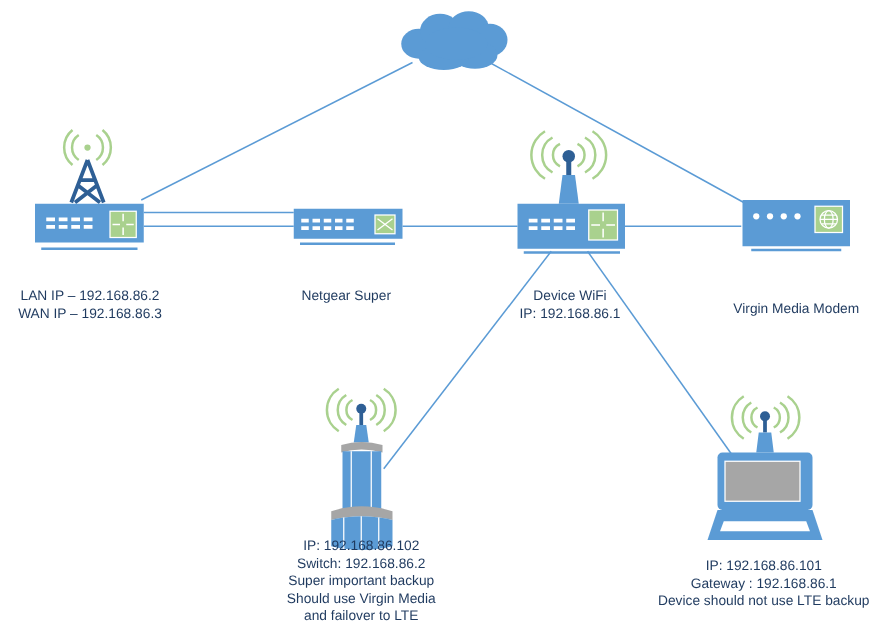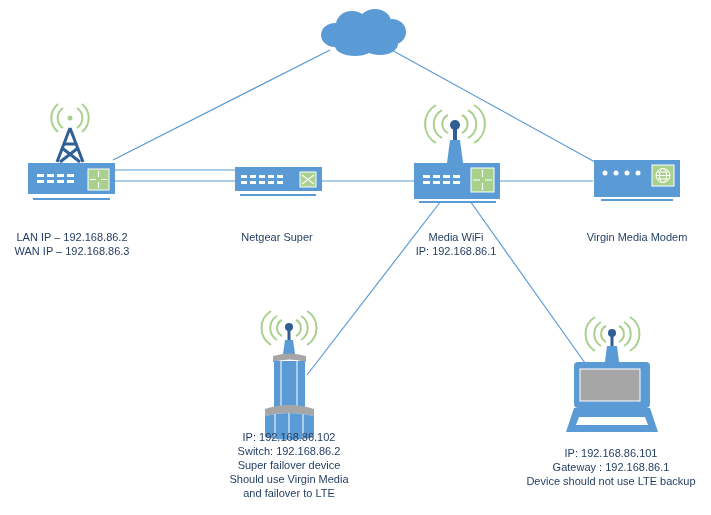--- a/index.html
+++ b/index.html
@@ -176,30 +176,30 @@
   </svg>
 
   <div class="label" style="left:72px;top:230px;">
     <div>LAN IP – 192.168.86.2</div>
     <div>WAN IP – 192.168.86.3</div>
   </div>
   <div class="label" style="left:277px;top:230px;">
     <div>Netgear Super</div>
   </div>
   <div class="label" style="left:456px;top:230px;">
-    <div>Media WiFi</div>
+    <div>Device WiFi</div>
     <div>IP: 192.168.86.1</div>
   </div>
-  <div class="label" style="left:637px;top:230px;">
+  <div class="label" style="left:637px;top:240px;">
     <div>Virgin Media Modem</div>
   </div>
   <div class="label" style="left:289px;top:430px;">
     <div>IP: 192.168.86.102</div>
     <div>Switch: 192.168.86.2</div>
-    <div>Super failover device</div>
+    <div>Super important backup</div>
     <div>Should use Virgin Media</div>
     <div>and failover to LTE</div>
   </div>
   <div class="label" style="left:611px;top:446px;">
     <div>IP: 192.168.86.101</div>
     <div>Gateway : 192.168.86.1</div>
     <div>Device should not use LTE backup</div>
   </div>
 </div>
 

